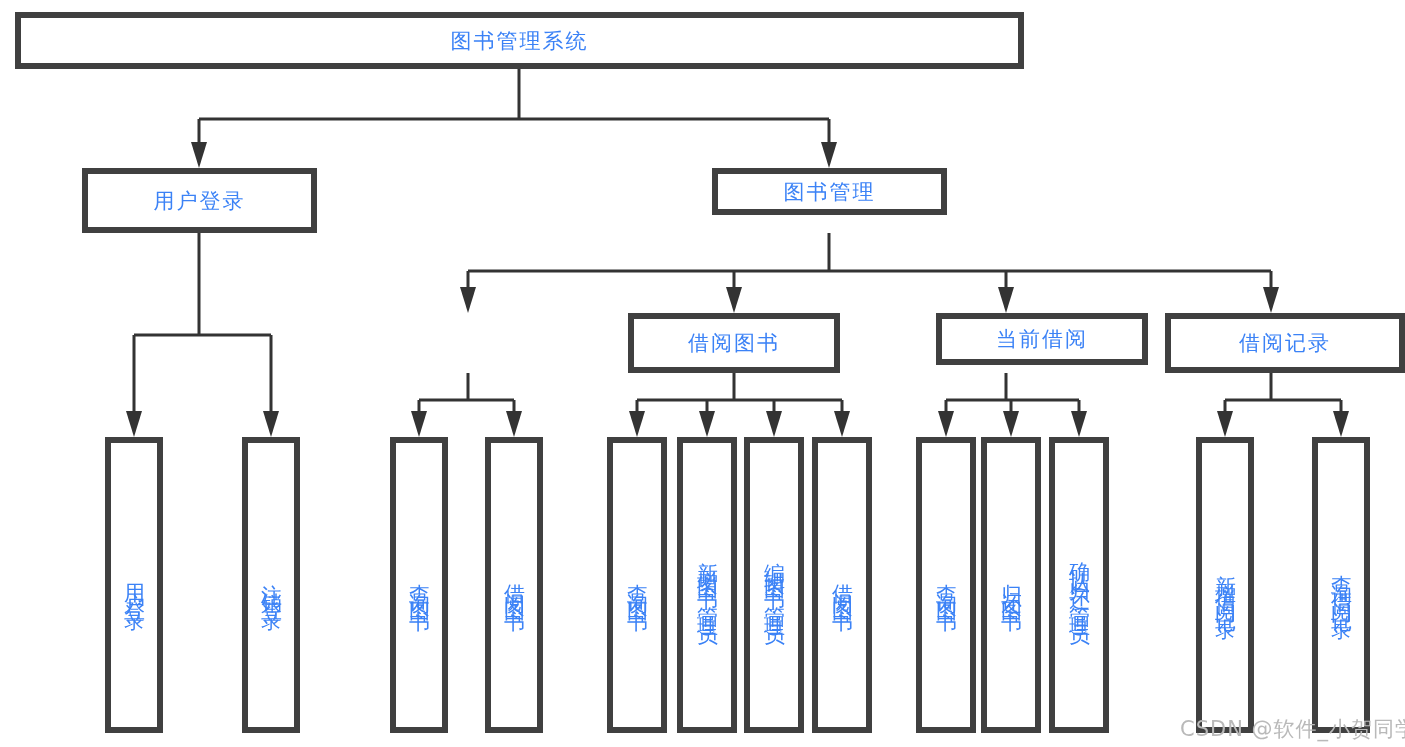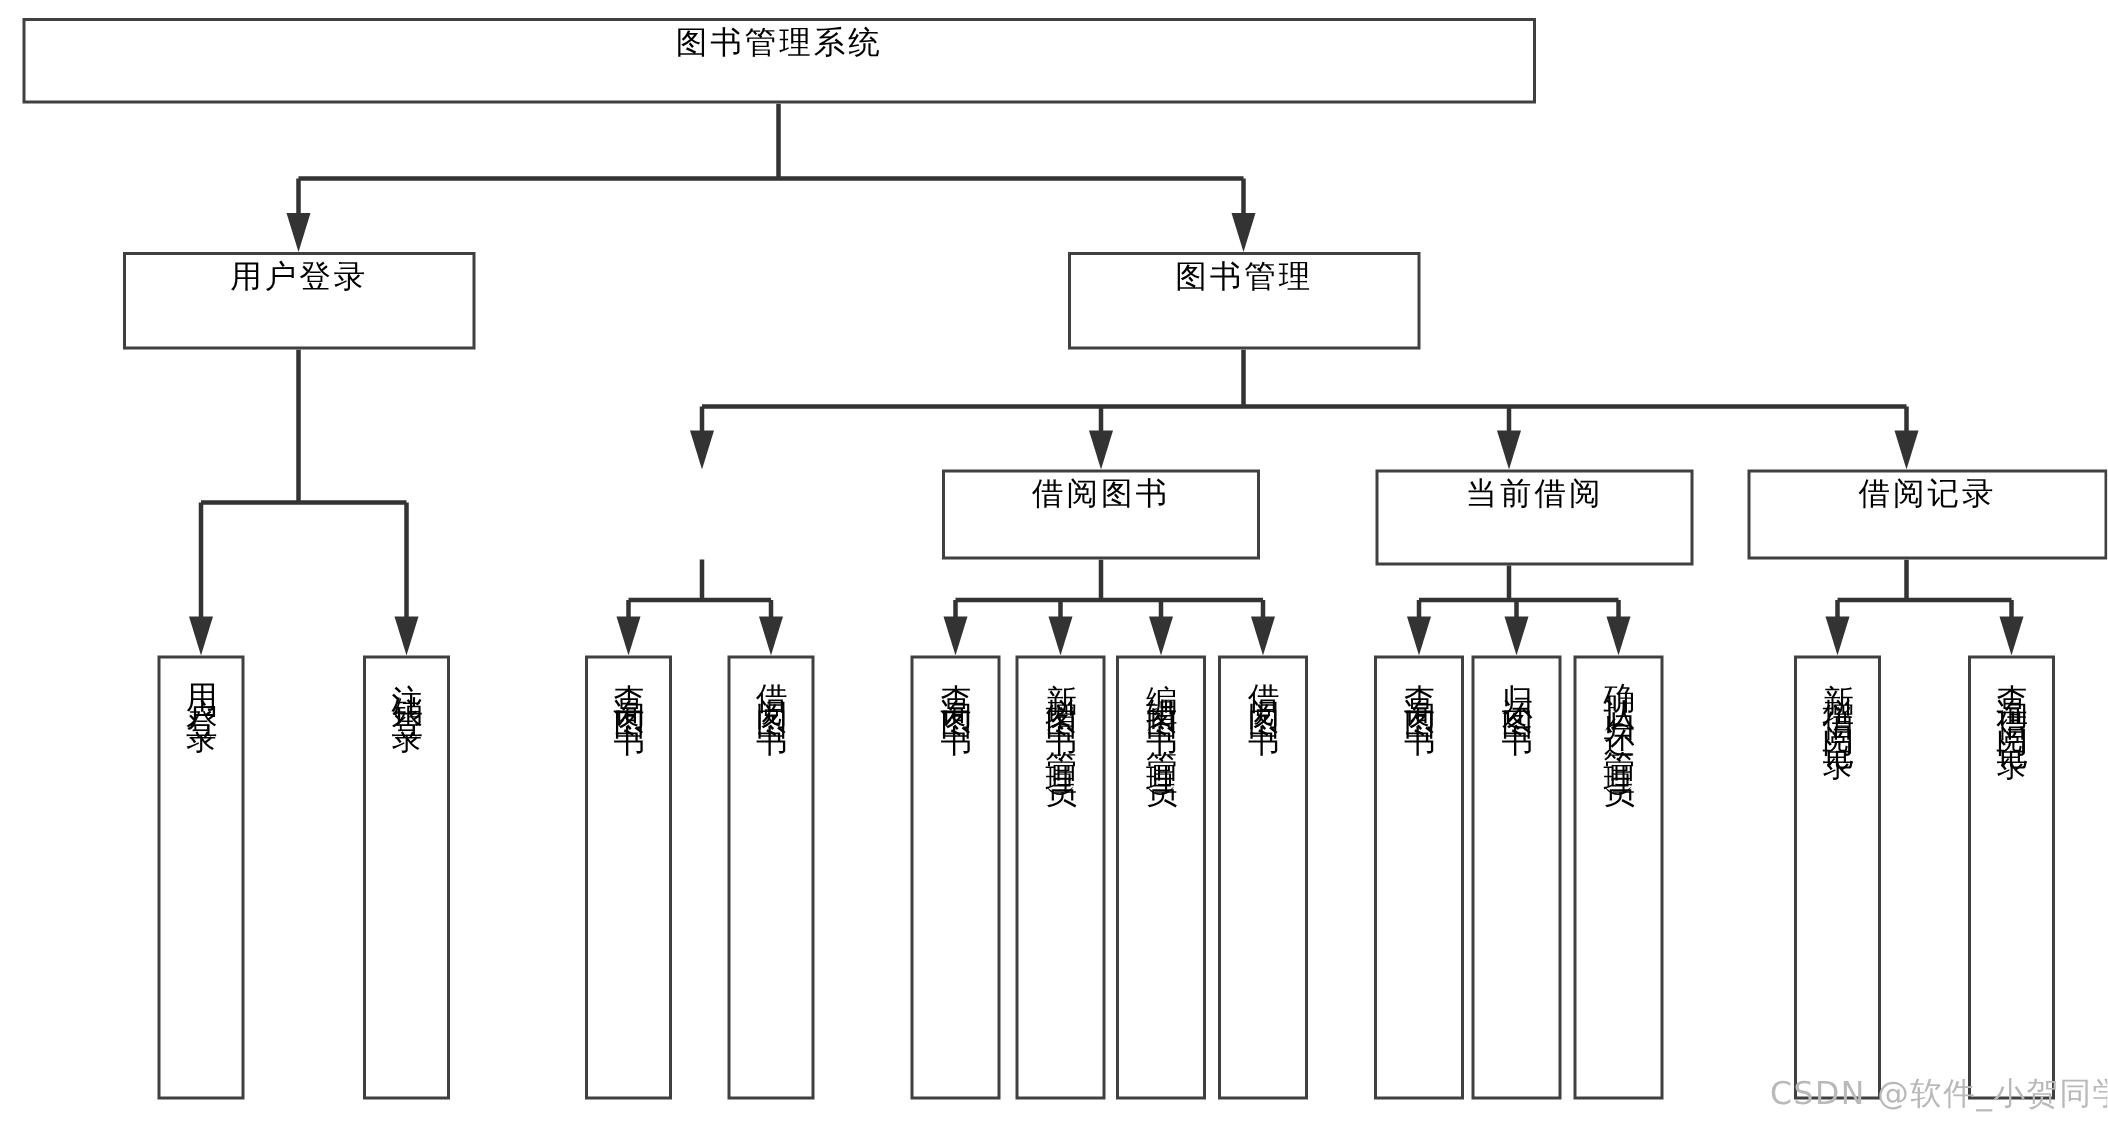--- a/index.html
+++ b/index.html
@@ -7,24 +7,24 @@
     position:relative;
     width:1405px; height:747px;
     background:#ffffff;
     font-family:"DejaVu Sans","Liberation Sans",sans-serif;
     overflow:hidden;
   }
   svg.wires { position:absolute; left:0; top:0; z-index:0; }
   .node {
     position:absolute;
     background:#ffffff;
-    border:2px solid #404040;
+    border:6px solid #404040;
     box-sizing:border-box;
-    display:flex; align-items:flex-start; justify-content:center;
-    color:#000000;
+    display:flex; align-items:center; justify-content:center;
+    color:#3b82f6;
     z-index:1;
   }
   .node .lbl  { font-size:21px; letter-spacing:2px; white-space:nowrap; }
   .node .vtext {
     font-size:21px;
     writing-mode:vertical-rl;
     text-orientation:mixed;
     letter-spacing:9px;
     line-height:1;
   }
@@ -83,28 +83,28 @@
     </g>
   </svg>
 
   <div class="node" style="left:15px;top:12px;width:1009px;height:57px">
     <span class="lbl">图书管理系统</span>
   </div>
 
   <div class="node" style="left:82px;top:168px;width:235px;height:65px">
     <span class="lbl">用户登录</span>
   </div>
-  <div class="node" style="left:712px;top:168px;width:235px;height:65px">
+  <div class="node" style="left:712px;top:168px;width:235px;height:47px">
     <span class="lbl">图书管理</span>
   </div>
 
   <div class="node" style="left:628px;top:313px;width:212px;height:60px">
     <span class="lbl">借阅图书</span>
   </div>
-  <div class="node" style="left:917px;top:313px;width:212px;height:64px">
+  <div class="node" style="left:936px;top:313px;width:212px;height:52px">
     <span class="lbl">当前借阅</span>
   </div>
   <div class="node" style="left:1165px;top:313px;width:240px;height:60px">
     <span class="lbl">借阅记录</span>
   </div>
 
   <div class="node" style="left:105px;top:437px;width:58px;height:296px">
     <span class="vtext">用户登录</span>
   </div>
   <div class="node" style="left:242px;top:437px;width:58px;height:296px">

